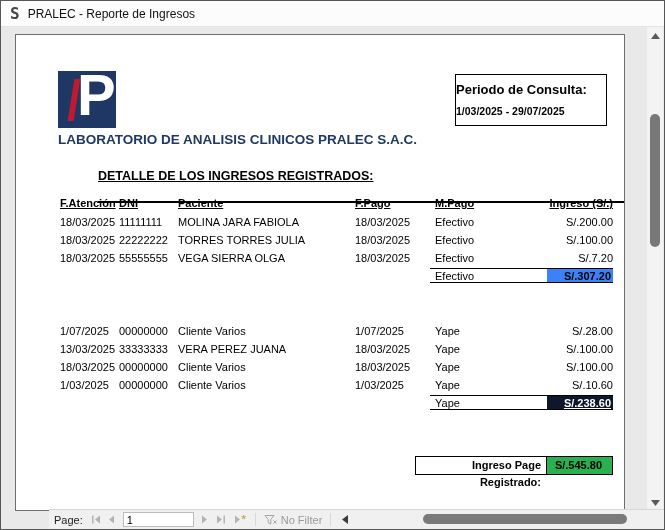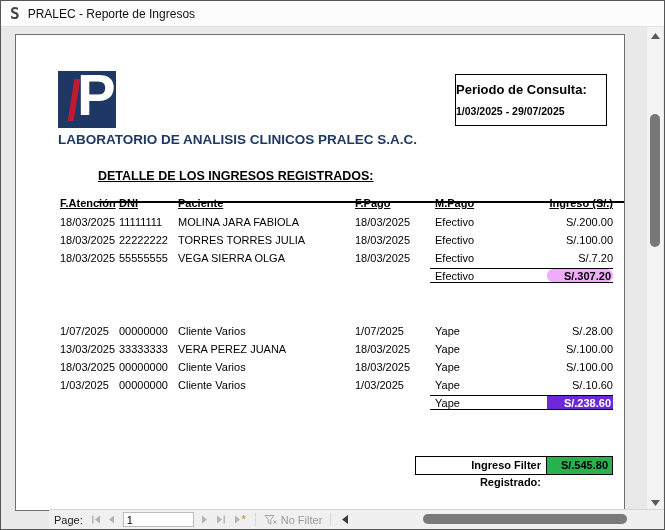--- a/index.html
+++ b/index.html
@@ -41,21 +41,21 @@
   #table-body{position:absolute;left:44px;top:178px;width:553px;}
   .trow{display:flex;height:18px;line-height:18px;font-size:11px;}
   .group.g2{margin-top:39px;}
   .subrow{display:flex;margin-left:370px;width:183px;height:15px;line-height:14px;
     border-top:1px solid #000;border-bottom:1px solid #000;font-size:11px;margin-top:1px;}
   .subrow .slabel{flex:1;padding-left:5px;}
   .subrow .scell{width:66px;text-align:right;font-weight:bold;padding-right:2px;}
   .total-row{position:absolute;left:399px;top:421px;width:198px;height:19px;border:1px solid #000;
     display:flex;font-size:11px;font-weight:bold;line-height:17px;}
   .total-label{flex:1;text-align:right;padding-right:5px;}
-  .total-cell{width:66px;text-align:right;padding-right:4px;border-left:1px solid #000;}
+  .total-cell{width:66px;text-align:right;padding-right:10px;border-left:1px solid #000;}
   
   .vscroll{position:absolute;right:1px;top:0;width:16px;height:484px;background:#f3f3f3;}
   .vs-btn{position:absolute;left:0;width:16px;height:15px;display:flex;align-items:center;justify-content:center;cursor:default;}
   .vs-up{top:1px;}.vs-down{bottom:1px;}
   .vs-thumb{position:absolute;left:3px;top:87px;width:10px;height:133px;background:#787878;border-radius:5px;}
   
   .bottombar{position:absolute;bottom:0;left:0;width:663px;height:19px;background:#f0f0f0;
     border-top:1px solid #d6d6d6;display:flex;align-items:center;margin-left:48px;}
   .recnav{display:flex;align-items:center;height:100%;padding-left:5px;}
   .page-label{font-size:11px;color:#222;margin-right:5px;}
@@ -128,21 +128,21 @@
             <div class="trow">
               <div class="c1">18/03/2025</div>
               <div class="c2">55555555</div>
               <div class="c3">VEGA SIERRA OLGA</div>
               <div class="c4">18/03/2025</div>
               <div class="c5">Efectivo</div>
               <div class="c6">S/.7.20</div>
             </div>
             <div class="subrow">
               <div class="slabel">Efectivo</div>
-              <div class="scell" style="background: #f0abfc; color: rgb(0, 0, 0); border-radius: 6px;">S/.307.20</div>
+              <div class="scell" style="background: #3b82f6; color: rgb(0, 0, 0);">S/.307.20</div>
             </div>
           </div>
           <div class="group g2">
             <div class="trow">
               <div class="c1">1/07/2025</div>
               <div class="c2">00000000</div>
               <div class="c3">Cliente Varios</div>
               <div class="c4">1/07/2025</div>
               <div class="c5">Yape</div>
               <div class="c6">S/.28.00</div>
@@ -166,27 +166,27 @@
             <div class="trow">
               <div class="c1">1/03/2025</div>
               <div class="c2">00000000</div>
               <div class="c3">Cliente Varios</div>
               <div class="c4">1/03/2025</div>
               <div class="c5">Yape</div>
               <div class="c6">S/.10.60</div>
             </div>
             <div class="subrow">
               <div class="slabel">Yape</div>
-              <div class="scell" style="background: #6d28d9; color: rgb(255, 255, 255);">S/.238.60</div>
+              <div class="scell" style="background: #0f172a; color: rgb(255, 255, 255); text-decoration: underline;">S/.238.60</div>
             </div>
           </div>
         </div>
 
       <div class="total-row">
-        <div class="total-label">Ingreso Filter Registrado:</div>
+        <div class="total-label">Ingreso Page Registrado:</div>
         <div class="total-cell" id="total-cell" style="background: rgb(42, 177, 79); color: rgb(0, 0, 0);">S/.545.80</div>
       </div>
 
     </div>
 
     <div class="vscroll">
       <div class="vs-btn vs-up">
         <svg width="9" height="6">
             <polygon points="4.5,0 9,6 0,6" fill="#5a5a5a"></polygon>
           </svg>

